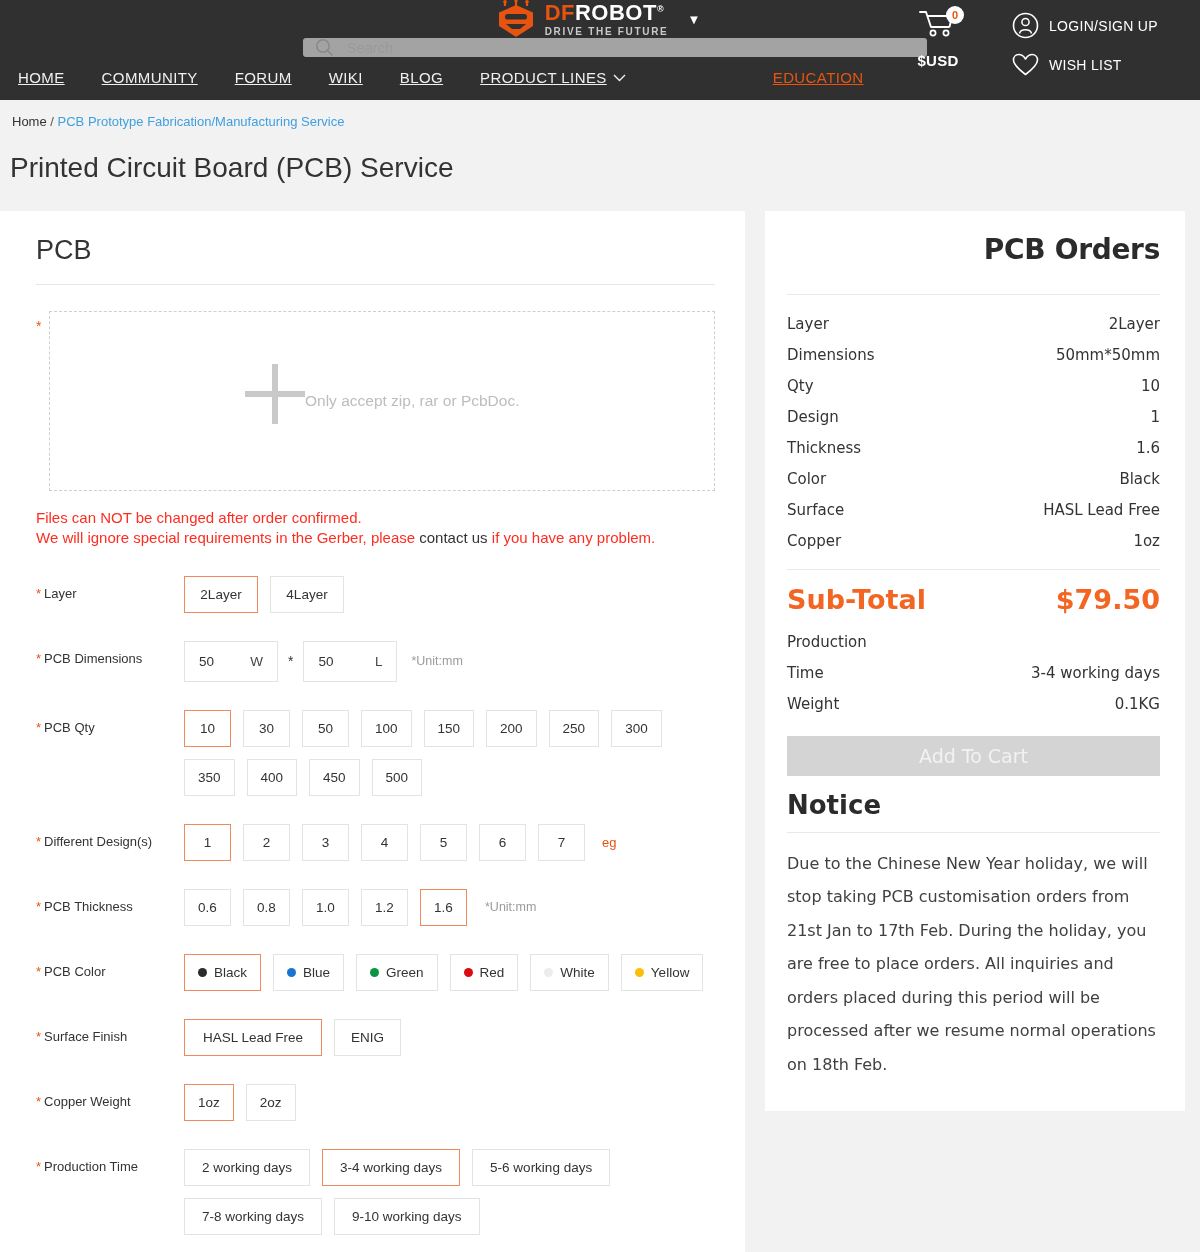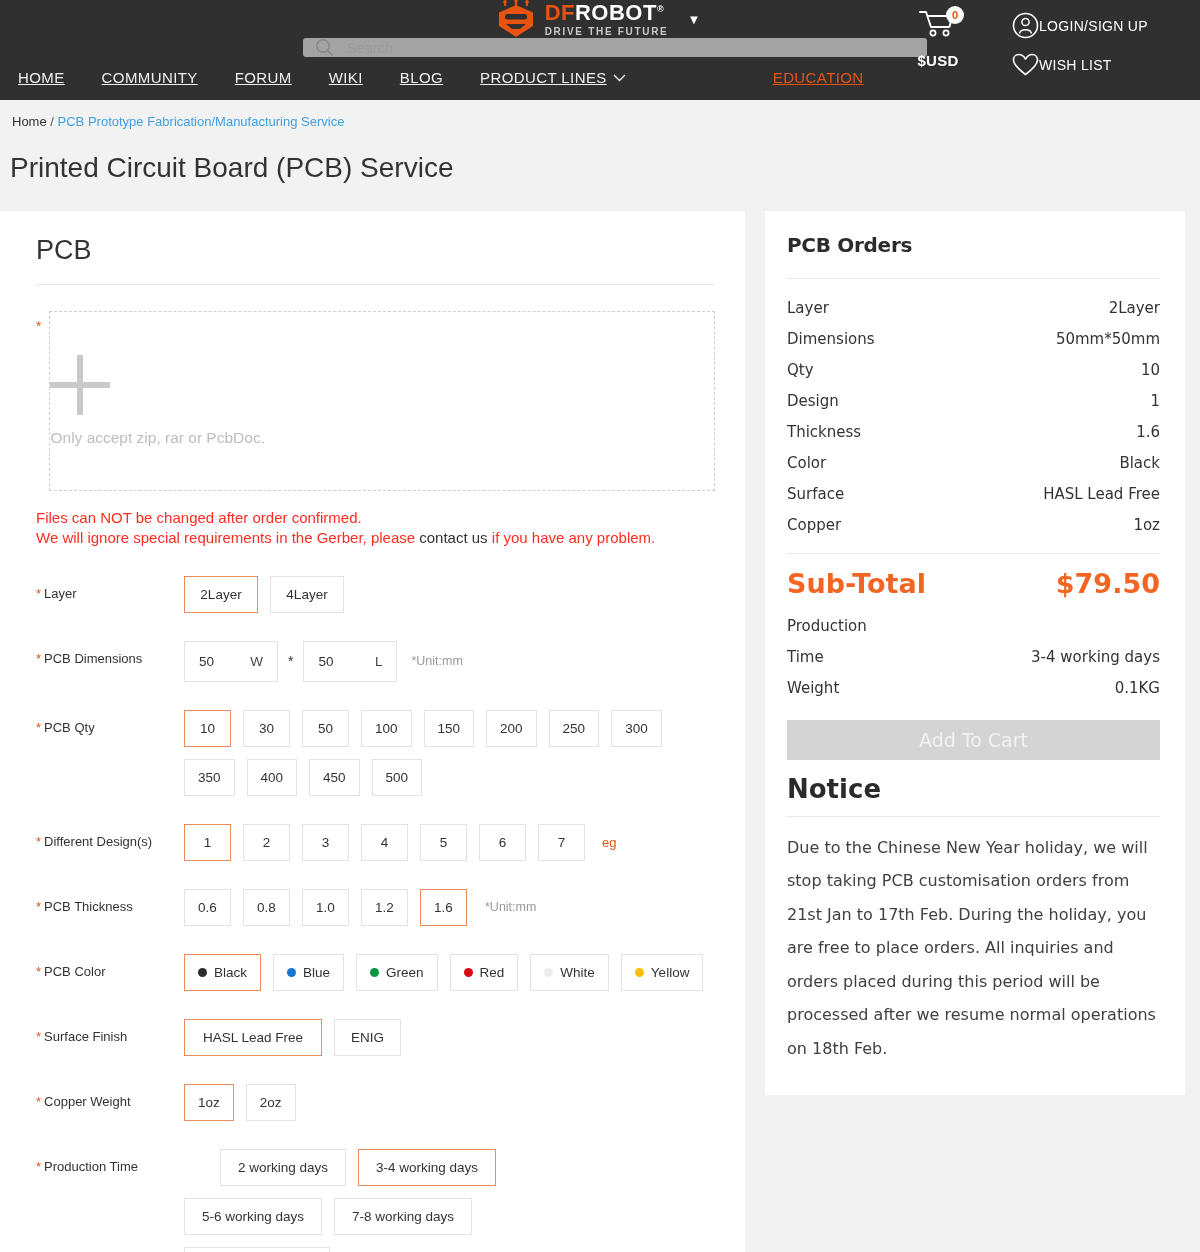--- a/index.html
+++ b/index.html
@@ -62,21 +62,21 @@
     background: #fff; color: #e8540f; font-size: 11px; font-weight: bold;
     border-radius: 50%; width: 18px; height: 18px;
     line-height: 18px; text-align: center;
   }
   .currency {
     font-size: 15px; font-weight: bold; color: #fff;
     margin-top: 10px; letter-spacing: .3px;
   }
   .acct-block { position: absolute; left: 1012px; top: 12px; }
   .acct-row {
-    display: flex; align-items: center; 
+    display: flex; align-items: center; gap: 10px;
     color: #fff; font-size: 14px; letter-spacing: .3px;
     margin-bottom: 14px;
   }
 
   .hdr-nav {
     display: flex; align-items: center;
     height: 45px; padding-left: 18px;
     font-size: 15px; letter-spacing: .4px;
   }
   .nav-item {
@@ -112,22 +112,22 @@
     font-size: 27px; color: #333; font-weight: normal;
     margin: 0 0 18px 0;
   }
   .pcb-rule { border-bottom: 1px solid #e6e6e6; margin-bottom: 26px; }
 
   .upload-row { display: flex; align-items: flex-start; }
   .req-star { color: #e8540f; font-size: 14px; line-height: 1; padding-top: 8px; }
   .dropzone {
     flex: 1; margin-left: 8px;
     border: 1px dashed #cfcfcf; height: 180px;
-    display: flex; flex-direction: column;
-    align-items: flex-start; justify-content: center;
+    display: flex; flex-direction: row;
+    align-items: center; justify-content: center;
   }
   .plus {
     width: 60px; height: 60px; position: relative; margin-bottom: 14px;
   }
   .plus:before, .plus:after {
     content:""; position:absolute; background:#c9c9c9;
   }
   .plus:before { left: 27px; top: 0; width: 6px; height: 60px; }
   .plus:after  { top: 27px; left: 0; height: 6px; width: 60px; }
   .dz-hint { color: #bdbdbd; font-size: 15.5px; }
@@ -166,22 +166,22 @@
   .eg-link { color: #e8540f; font-size: 13px; margin-left: 5px; text-decoration: none;}
 
   .dot { width: 9px; height: 9px; border-radius: 50%; margin-right: 7px; display:inline-block; }
   .dot.white { background: #ececec; }
   .fbody.qty { max-width: 500px; }
   .fbody.ptime { max-width: 430px; }
 
   
   .r-h {
     font-family: "DejaVu Sans", sans-serif;
-    font-size: 20px; color: #2b2b2b; font-weight: bold;
-    margin: 0 0 21px 0; letter-spacing: -.3px;
+    font-size: 28px; color: #2b2b2b; font-weight: bold;
+    margin: 0 0 28px 0; letter-spacing: -.3px; text-align: right;
   }
   .r-rule { border-bottom: 1px solid #e9e9e9; margin-bottom: 14px; }
   .kv {
     display: flex; justify-content: space-between;
     font-family: "DejaVu Sans", sans-serif;
     font-size: 15px; color: #333; padding: 6.5px 0;
   }
   .subtotal {
     display: flex; justify-content: space-between; align-items: baseline;
     color: #f26522; font-family: "DejaVu Sans", sans-serif;
@@ -435,21 +435,21 @@
         <div class="flabel"><span class="st">*</span><span>Copper Weight</span></div>
         <div class="fbody">
           <div class="opt sel">1oz</div>
           <div class="opt">2oz</div>
         </div>
       </div>
 
       <div class="frow">
         <div class="flabel"><span class="st">*</span><span>Production Time</span></div>
         <div class="fbody ptime">
-          <div class="opt" style="padding:0 17px;margin-left:36px;">2 working days</div>
+          <div class="opt" style="padding:0 17px;">2 working days</div>
           <div class="opt sel" style="padding:0 17px;">3-4 working days</div>
           <div class="opt" style="padding:0 17px;">5-6 working days</div>
           <div class="opt" style="padding:0 17px;">7-8 working days</div>
           <div class="opt" style="padding:0 17px;">9-10 working days</div>
         </div>
       </div>
     </div>
 
     <div class="right-card">
       <h2 class="r-h">PCB Orders</h2>

